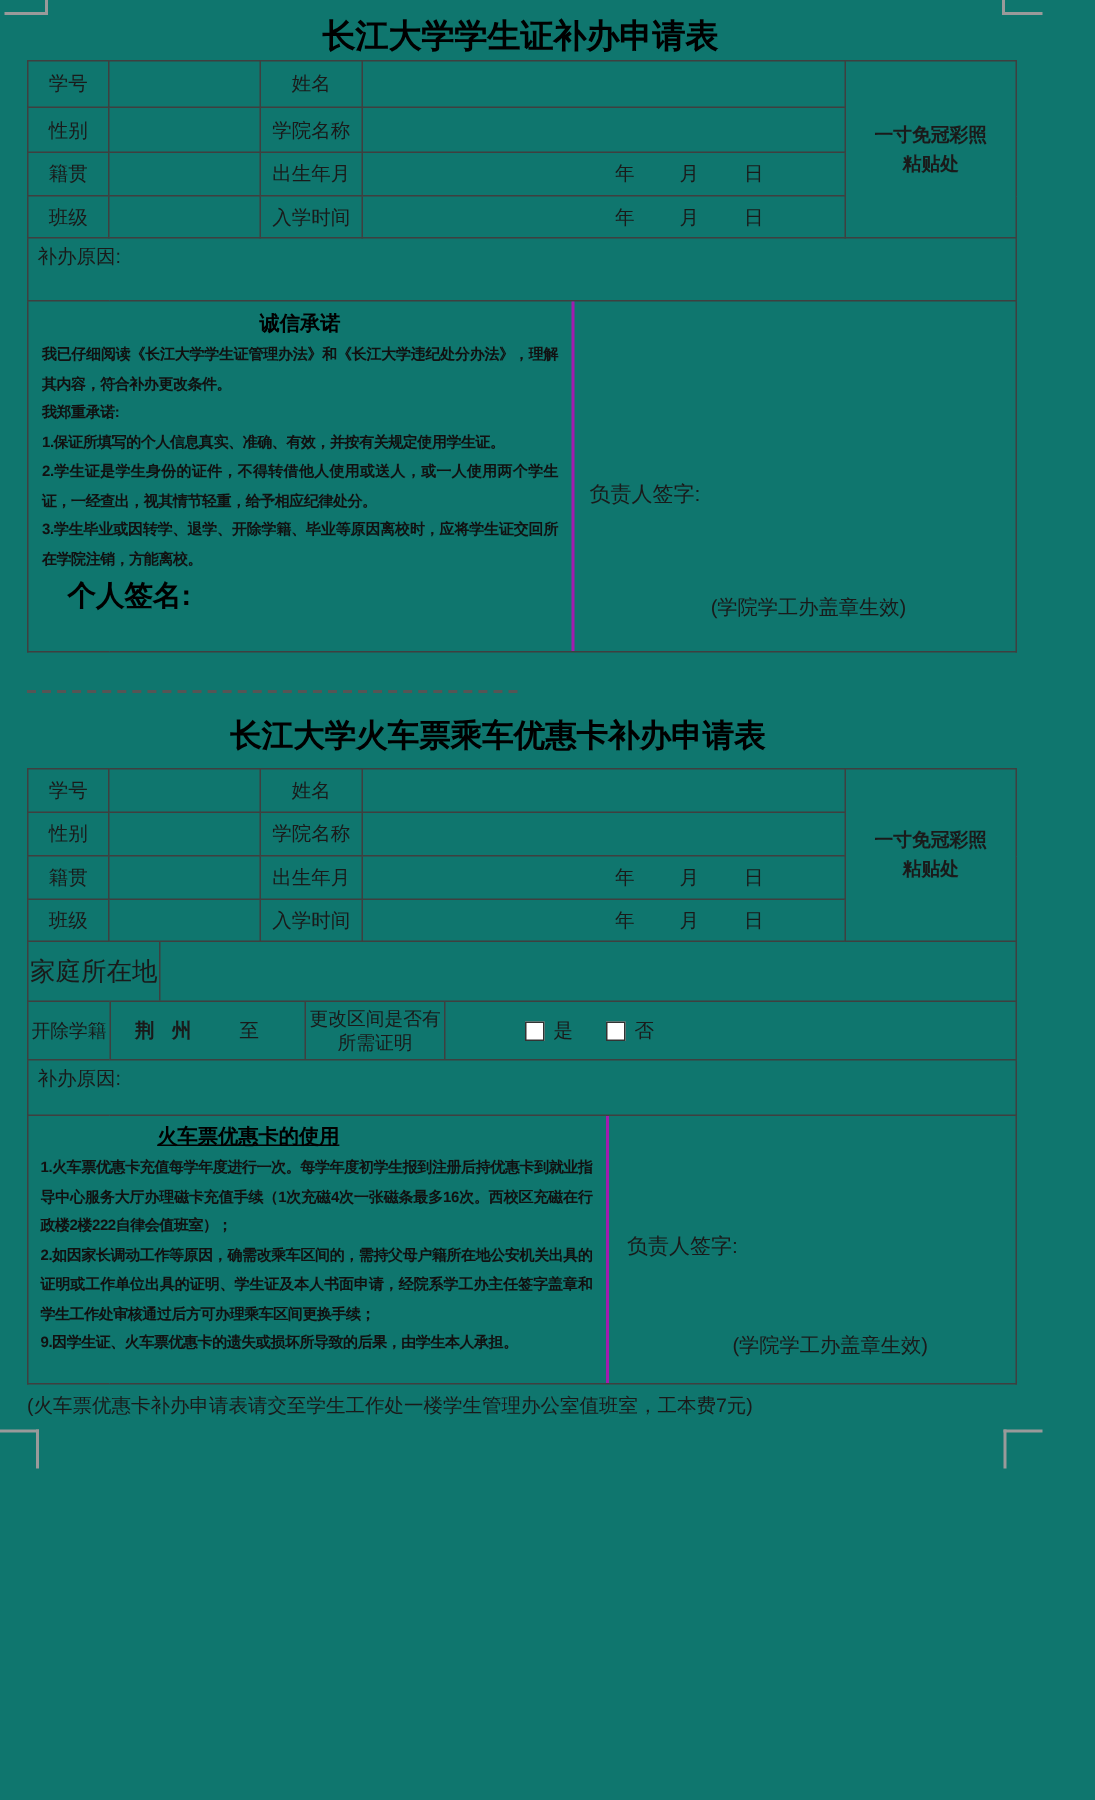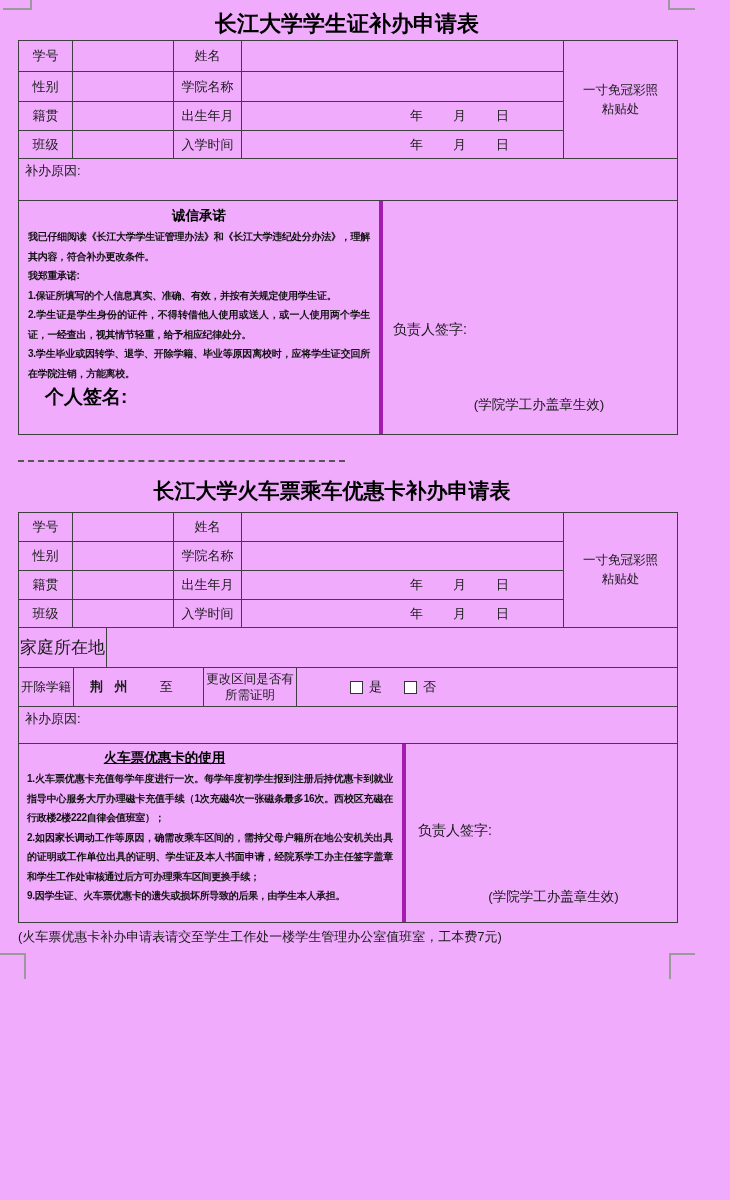--- a/index.html
+++ b/index.html
@@ -1,43 +1,43 @@
 <!DOCTYPE html>
 <html><head>
 <meta charset="utf-8">
 <style>
   html,body{margin:0;padding:0;background:#fff;}
-  .page{position:relative;width:730px;height:1200px;background:#f0abfc;overflow:hidden;
+  .page{position:relative;width:730px;height:1200px;background:#0f766e;overflow:hidden;
         font-family:"Liberation Sans", sans-serif;color:#1a1a1a;}
 
   
   .crop{position:absolute;}
   .crop.tl{left:3px;top:0;width:27px;height:8px;border-bottom:2px solid #9a9a9a;border-right:2px solid #9a9a9a;}
   .crop.tr{left:668px;top:0;width:25px;height:8px;border-bottom:2px solid #9a9a9a;border-left:2px solid #9a9a9a;}
   .crop.bl{left:0;top:953px;width:24px;height:24px;border-top:2px solid #9a9a9a;border-right:2px solid #9a9a9a;}
   .crop.br{left:669px;top:953px;width:24px;height:24px;border-top:2px solid #9a9a9a;border-left:2px solid #9a9a9a;}
 
   .title{position:absolute;left:0;width:694px;text-align:center;font-weight:bold;color:#000;}
   .t1{top:9px;font-size:22px;line-height:30px;}
   .t2{top:476px;left:0;width:664px;font-size:21px;line-height:30px;}
 
   table.tbl{position:absolute;left:18px;width:659px;border-collapse:collapse;table-layout:fixed;}
   .tbl1{top:40px;}
   .tbl2{top:512px;}
   .tbl td{border:1px solid #3f3f3f;vertical-align:middle;padding:0;}
   .lab{text-align:center;font-size:13px;}
-  .photo{text-align:center;font-size:12.5px;line-height:19px;white-space:pre-line;}
+  .photo{text-align:center;font-size:12.5px;line-height:19px;white-space:pre-line;font-weight:bold;}
   .reason{vertical-align:top !important;}
   .reason span{display:inline-block;padding:3px 0 0 6px;font-size:13px;}
   .ymd{display:flex;justify-content:center;gap:30px;padding-left:114px;font-size:13px;}
   .p0{padding:0 !important;vertical-align:top !important;}
 
   .split{display:flex;width:100%;}
   .h233{height:233px;} .h178{height:178px;} .h39{height:39px;} .h38{height:38px;}
-  .sleft{position:relative;border-right:4px solid #a21caf;box-sizing:border-box;}
+  .sleft{position:relative;border-right:2px solid #a21caf;box-sizing:border-box;}
   .w364{width:364px;} .w387{width:387px;} .w88{width:88px;}
   .sright{position:relative;flex:1;}
   .flex1{flex:1;}
 
   .sec-title{text-align:center;font-weight:bold;font-size:13.5px;margin-top:6px;color:#000;}
   .usage-title{margin:5px 100px 0 8px;text-decoration:underline;}
   .sec-body{padding:2px 9px 0 9px;font-weight:bold;font-size:10px;line-height:19.5px;
             letter-spacing:-0.3px;text-align:justify;color:#111;}
   .personal-sign{position:absolute;left:26px;bottom:24px;font-weight:bold;font-size:19px;color:#000;}
   .resp-sign{position:absolute;left:10px;font-size:14px;}

